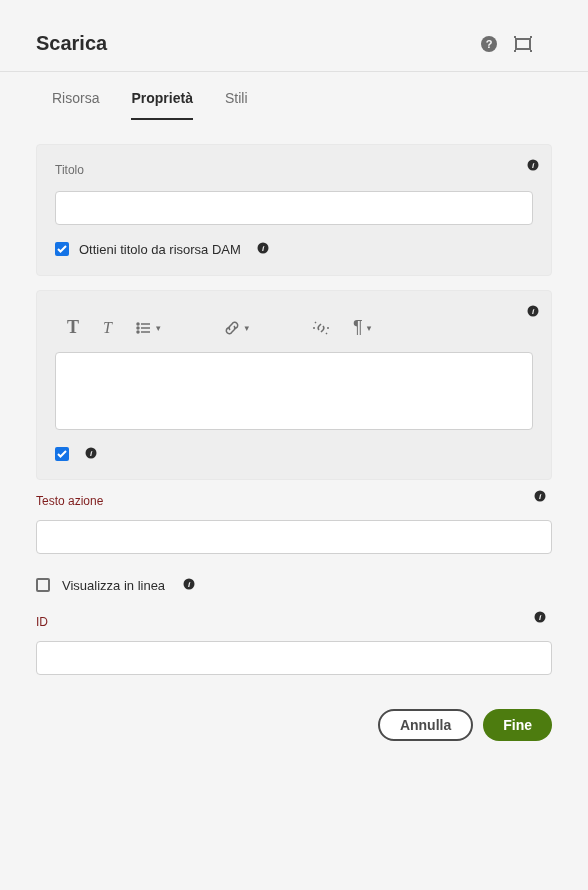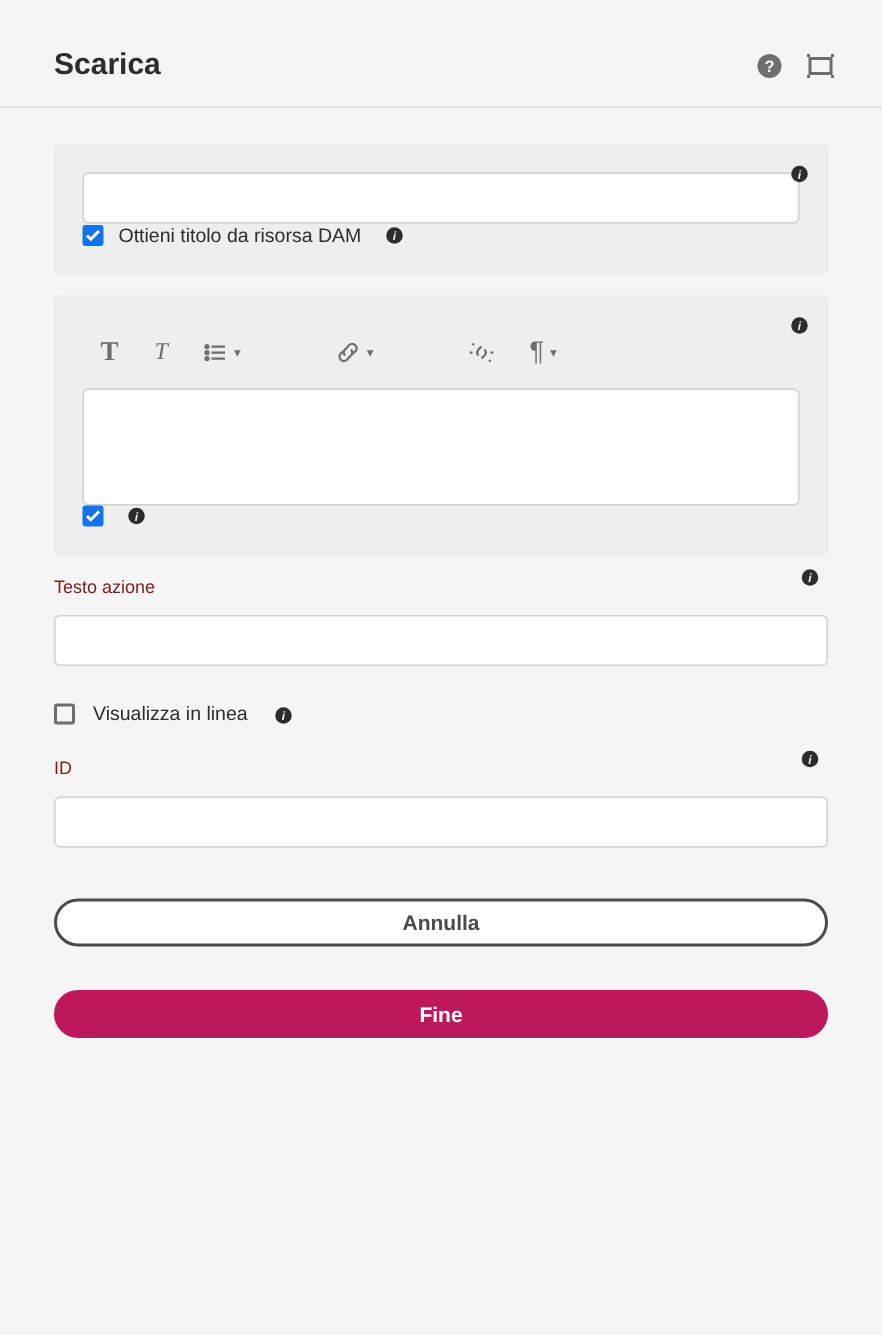--- a/index.html
+++ b/index.html
@@ -1,45 +1,45 @@
 <!DOCTYPE html>
 <html><head>
 <meta charset="utf-8">
 <style>
 * { box-sizing: border-box; margin: 0; padding: 0; }
 body { font-family: -apple-system, BlinkMacSystemFont, "Segoe UI", Arial, sans-serif; background: #f5f5f5; width: 588px; height: 890px; overflow: hidden; }
 .dialog { background: #f5f5f5; padding: 0; }
-.header { display: flex; align-items: center; justify-content: space-between; padding: 32px 32px 16px 36px; border-bottom: 1px solid #e0e0e0; }
+.header { display: flex; align-items: center; justify-content: space-between; padding: 32px 56px 16px 36px; border-bottom: 1px solid #e0e0e0; }
 .title { font-size: 20px; font-weight: 700; color: #2c2c2c; }
 .header-icons { display: flex; gap: 16px; align-items: center; }
 .icon-btn { width: 18px; height: 18px; color: #6e6e6e; cursor: pointer; display: flex; align-items: center; justify-content: center; }
 .tabs { display: flex; gap: 32px; padding: 18px 36px 0 52px; }
 .tab { font-size: 14px; color: #6e6e6e; padding-bottom: 12px; cursor: pointer; border-bottom: 2px solid transparent; }
 .tab.active { color: #2c2c2c; font-weight: 700; border-bottom-color: #2c2c2c; }
 .content { padding: 24px 36px 0 36px; }
 .section { background: #eeeeee; border: 1px solid #e8e8e8; border-radius: 4px; padding: 18px; margin-bottom: 14px; position: relative; }
 .section-label { font-size: 12px; color: #6e6e6e; margin-bottom: 14px; display: block; }
 .info-icon { position: absolute; top: 12px; right: 12px; width: 12px; height: 12px; color: #2c2c2c; }
 .text-input { width: 100%; height: 34px; background: #fff; border: 1px solid #d0d0d0; border-radius: 4px; padding: 0 10px; font-size: 13px; }
 .rte-area { width: 100%; height: 78px; background: #fff; border: 1px solid #d0d0d0; border-radius: 4px; margin-top: 10px; }
-.checkbox-row { display: flex; align-items: center; gap: 10px; margin-top: 0; font-size: 13px; color: #2c2c2c; }
+.checkbox-row { display: flex; align-items: flex-start; gap: 10px; margin-top: 17px; font-size: 13px; color: #2c2c2c; }
 .check { width: 14px; height: 14px; background: #1473e6; border-radius: 2px; display: flex; align-items: center; justify-content: center; flex-shrink: 0; }
 .check svg { width: 10px; height: 10px; fill: #fff; }
 .check.empty { background: transparent; border: 2px solid #6e6e6e; }
 .rte-toolbar { display: flex; gap: 24px; align-items: center; padding: 8px 12px 4px; }
 .rte-btn { color: #6e6e6e; font-size: 14px; cursor: pointer; display: flex; align-items: center; gap: 4px; }
 .chev { font-size: 9px; color: #6e6e6e; }
 .field-block { position: relative; margin-bottom: 16px; }
 .field-label { font-size: 12px; color: #7f1d1d; display: block; margin-bottom: 12px; }
 .info-sm { position: absolute; top: -6px; right: 6px; width: 12px; height: 12px; color: #2c2c2c; }
-.outer-check-row { display: flex; align-items: flex-end; gap: 12px; margin: 24px 0 22px 0; font-size: 13px; color: #2c2c2c; }
-.footer { display: flex; gap: 29px; padding: 18px 36px; flex-direction: column; }
+.outer-check-row { display: flex; align-items: flex-start; gap: 12px; margin: 24px 0 22px 0; font-size: 13px; color: #2c2c2c; }
+.footer { display: flex; justify-content: flex-end; gap: 10px; padding: 18px 36px; }
 .btn { height: 32px; border-radius: 16px; padding: 0 20px; font-size: 14px; font-weight: 700; cursor: pointer; }
 .btn-secondary { background: #fff; border: 2px solid #4b4b4b; color: #4b4b4b; }
-.btn-primary { background: #be185d; border: none; color: #fff; }
+.btn-primary { background: #4d7c0f; border: none; color: #fff; }
 svg.ico { width: 100%; height: 100%; }
 .inline-info { width: 12px; height: 12px; color: #2c2c2c; margin-left: 6px; }
 </style>
 </head>
 <body>
 <div class="dialog">
   <div class="header">
     <div class="title">Scarica</div>
     <div class="header-icons">
       <div class="icon-btn">
@@ -50,27 +50,33 @@
       </div>
       <div class="icon-btn">
         <svg class="ico" viewBox="0 0 18 18" fill="none" stroke="currentColor" stroke-width="2">
             <rect x="2" y="4" width="14" height="10"></rect>
             <path d="M0 2h2M0 16h2M16 2h2M16 16h2" stroke-width="2"></path>
           </svg>
       </div>
     </div>
   </div>
 
+  <div class="tabs">
+    <div class="tab">Risorsa</div>
+    <div class="tab active">Proprietà</div>
+    <div class="tab">Stili</div>
+  </div>
 
   <div class="content">
     <div class="section">
       <span class="info-icon"><svg class="ico" viewBox="0 0 12 12" fill="currentColor">
             <circle cx="6" cy="6" r="5.5"></circle>
             <text x="6" y="9" font-size="8" text-anchor="middle" fill="#eeeeee" font-weight="bold" font-style="italic">i</text>
           </svg></span>
+      <label class="section-label">Titolo</label>
       <input class="text-input" value="" style="">
       <div class="checkbox-row">
         <div class="check">
             <svg viewBox="0 0 10 10">
               <path d="M1 5l2.5 2.5L9 2" stroke="#fff" stroke-width="2" fill="none"></path>
             </svg>
           </div>
         <span>Ottieni titolo da risorsa DAM</span>
         <span class="inline-info"><svg class="ico" viewBox="0 0 12 12" fill="currentColor">
               <circle cx="6" cy="6" r="5.5"></circle>

